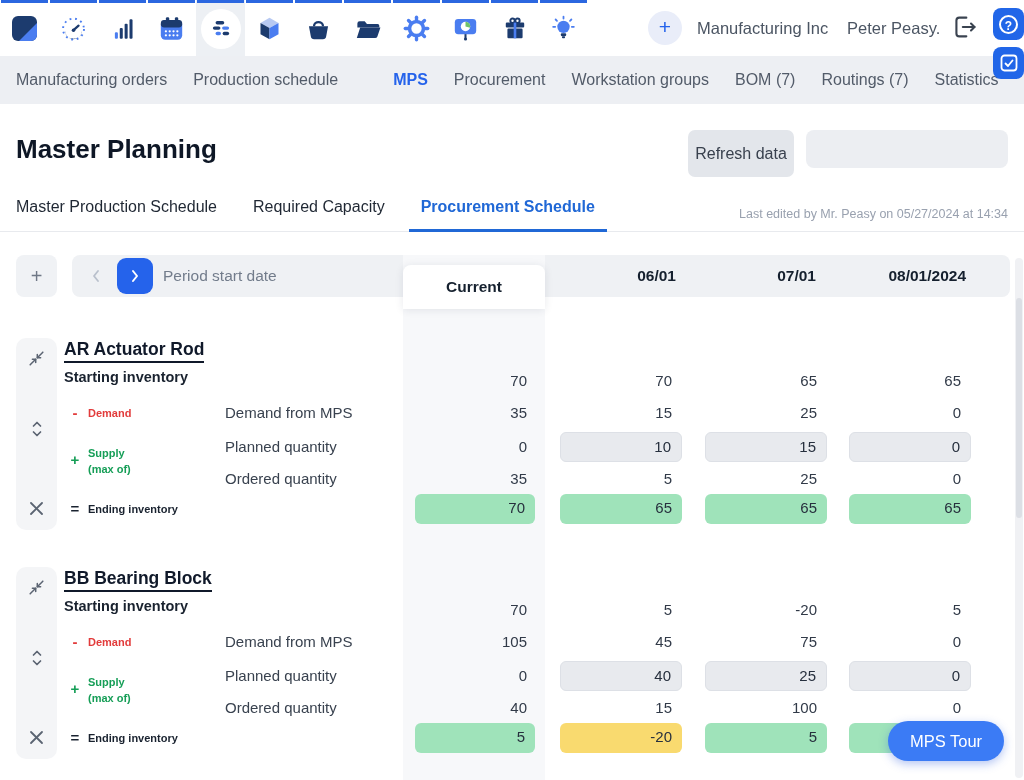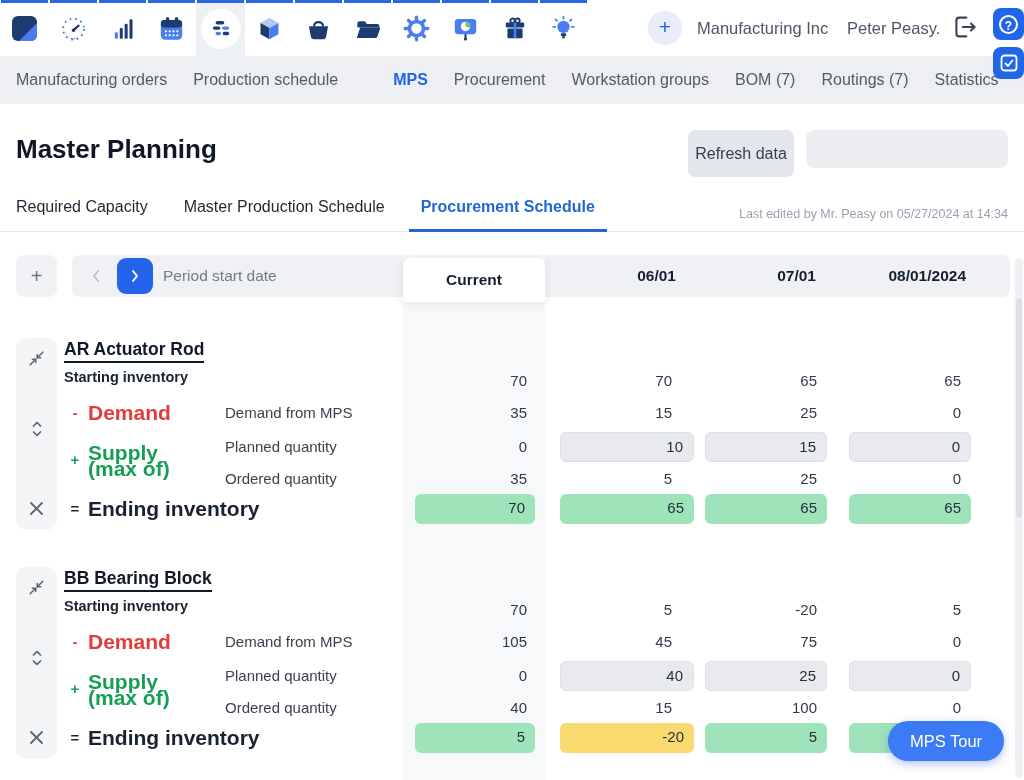--- a/index.html
+++ b/index.html
@@ -55,50 +55,50 @@
   #period-bar{position:absolute;left:72px;top:255px;width:938px;height:42px;background:#eff1f4;border-radius:8px;}
   #prev-btn{position:absolute;left:84px;top:263px;width:24px;height:26px;display:flex;align-items:center;justify-content:center;cursor:pointer;}
   #next-btn{position:absolute;left:117px;top:258px;width:36px;height:36px;background:#2563eb;border-radius:9px;
       display:flex;align-items:center;justify-content:center;cursor:pointer;}
   #period-label{position:absolute;left:163px;top:255px;height:28px;line-height:42px;font-size:15.5px;color:#727c8b;}
   .colhead{position:absolute;top:255px;height:42px;line-height:42px;font-size:15.5px;font-weight:700;color:#15202e;text-align:right;}
   #ch1{left:560px;width:116px;}
   #ch2{left:705px;width:111px;}
   #ch3{left:849px;width:117px;}
   #current-strip{position:absolute;left:403px;top:255px;width:142px;height:525px;background:#f7f8fa;}
-  #current-head{position:absolute;left:403px;top:258px;width:142px;height:44px;background:#fff;border-radius:8px 8px 0 0;
+  #current-head{position:absolute;left:403px;top:265px;width:142px;height:44px;background:#fff;border-radius:8px 8px 0 0;
       box-shadow:0 1px 8px rgba(25,39,70,.10);text-align:center;line-height:44px;font-size:15.5px;font-weight:700;color:#15202e;z-index:3;}
 
   
   .section{position:absolute;left:0;width:1024px;height:192px;z-index:2;}
   #sec0{top:338px;}
   #sec1{top:567px;}
   .gutter{position:absolute;left:16px;top:0;width:41px;height:192px;background:#f4f5f7;border-radius:10px;}
   .g-ico{position:absolute;left:8px;width:25px;height:25px;display:flex;align-items:center;justify-content:center;cursor:pointer;}
   .gi-collapse{top:8px;} .gi-sort{top:78px;} .gi-remove{top:158px;}
   .p-title{position:absolute;left:64px;top:1px;font-size:17.5px;font-weight:700;color:#10192a;
       border-bottom:2px solid #10192a;padding-bottom:1px;cursor:pointer;}
   .p-startlabel{position:absolute;left:64px;top:31px;font-size:14.5px;font-weight:700;color:#19222f;}
   .sign{position:absolute;left:68px;width:14px;text-align:center;font-weight:700;font-size:15px;height:30px;line-height:30px;}
   .sign.red,.main.red{color:#e23b3b;}
   .sign.green,.main.green{color:#169e57;}
   .sign.dark,.main.dark{color:#19222f;}
-  .main{position:absolute;left:88px;font-weight:700;font-size:21px;height:30px;line-height:30px;text-align:center;}
+  .main{position:absolute;left:88px;font-weight:700;font-size:11px;height:30px;line-height:30px;text-align:center;}
   .main.two{height:16px;line-height:16px;}
   .sub{position:absolute;left:225px;font-size:15px;color:#39424f;height:30px;line-height:30px;}
   .val{position:absolute;height:30px;line-height:30px;text-align:right;font-size:15px;color:#313a48;}
   .vc{left:403px;width:124px;}
   .v1{left:560px;width:112px;}
   .v2{left:705px;width:112px;}
   .v3{left:849px;width:112px;}
   .r0{top:28px;} .r1{top:60px;} .r2{top:94px;} .r3{top:126px;} .r4{top:156px;}
   .cell{position:absolute;height:30px;line-height:28px;border-radius:6px;text-align:right;padding-right:10px;
       font-size:15px;color:#27303e;}
   .cell.cc{left:415px;width:120px;}
-  .cell.c1{left:560px;width:134px;}
+  .cell.c1{left:560px;width:122px;}
   .cell.c2{left:705px;width:122px;}
   .cell.c3{left:849px;width:122px;}
   .cell.gray{background:#e8eaee;border:1px solid #dde0e6;cursor:text;}
   .st-positive{background:#9fe3ba;}
   .st-negative{background:#f9da6f;}
 
   
   #tour-btn{position:absolute;left:888px;top:721px;width:116px;height:40px;border-radius:20px;background:#3b7bf5;
       color:#fff;font-size:16.5px;display:flex;align-items:center;justify-content:center;cursor:pointer;z-index:10;
       box-shadow:0 3px 10px rgba(40,90,220,.35);}
@@ -267,22 +267,22 @@
   <div id="refresh-btn">Refresh data</div>
   <div id="searchbox">
     <svg width="18" height="18" viewBox="0 0 22 22">
         <circle cx="9.5" cy="9.5" r="6" fill="none" stroke="#6a7380" stroke-width="2"></circle>
         <line x1="14" y1="14" x2="19" y2="19" stroke="#6a7380" stroke-width="2" stroke-linecap="round"></line>
       </svg>
     <input type="text" value="" style="">
   </div>
 
   <div id="tabrow">
+    <div class="tab">Master Production Schedule</div>
     <div class="tab">Required Capacity</div>
-    <div class="tab">Master Production Schedule</div>
     <div class="tab active">Procurement Schedule</div>
   </div>
   <div id="last-edited">Last edited by Mr. Peasy on 05/27/2024 at 14:34</div>
 
   <div id="add-period">+</div>
   <div id="period-bar"></div>
   <div id="prev-btn">
     <svg width="12" height="14" viewBox="0 0 12 14">
         <polyline points="8,2 4,7 8,12" fill="none" stroke="#b9c0cc" stroke-width="1.8" stroke-linecap="round" stroke-linejoin="round"></polyline>
       </svg>

